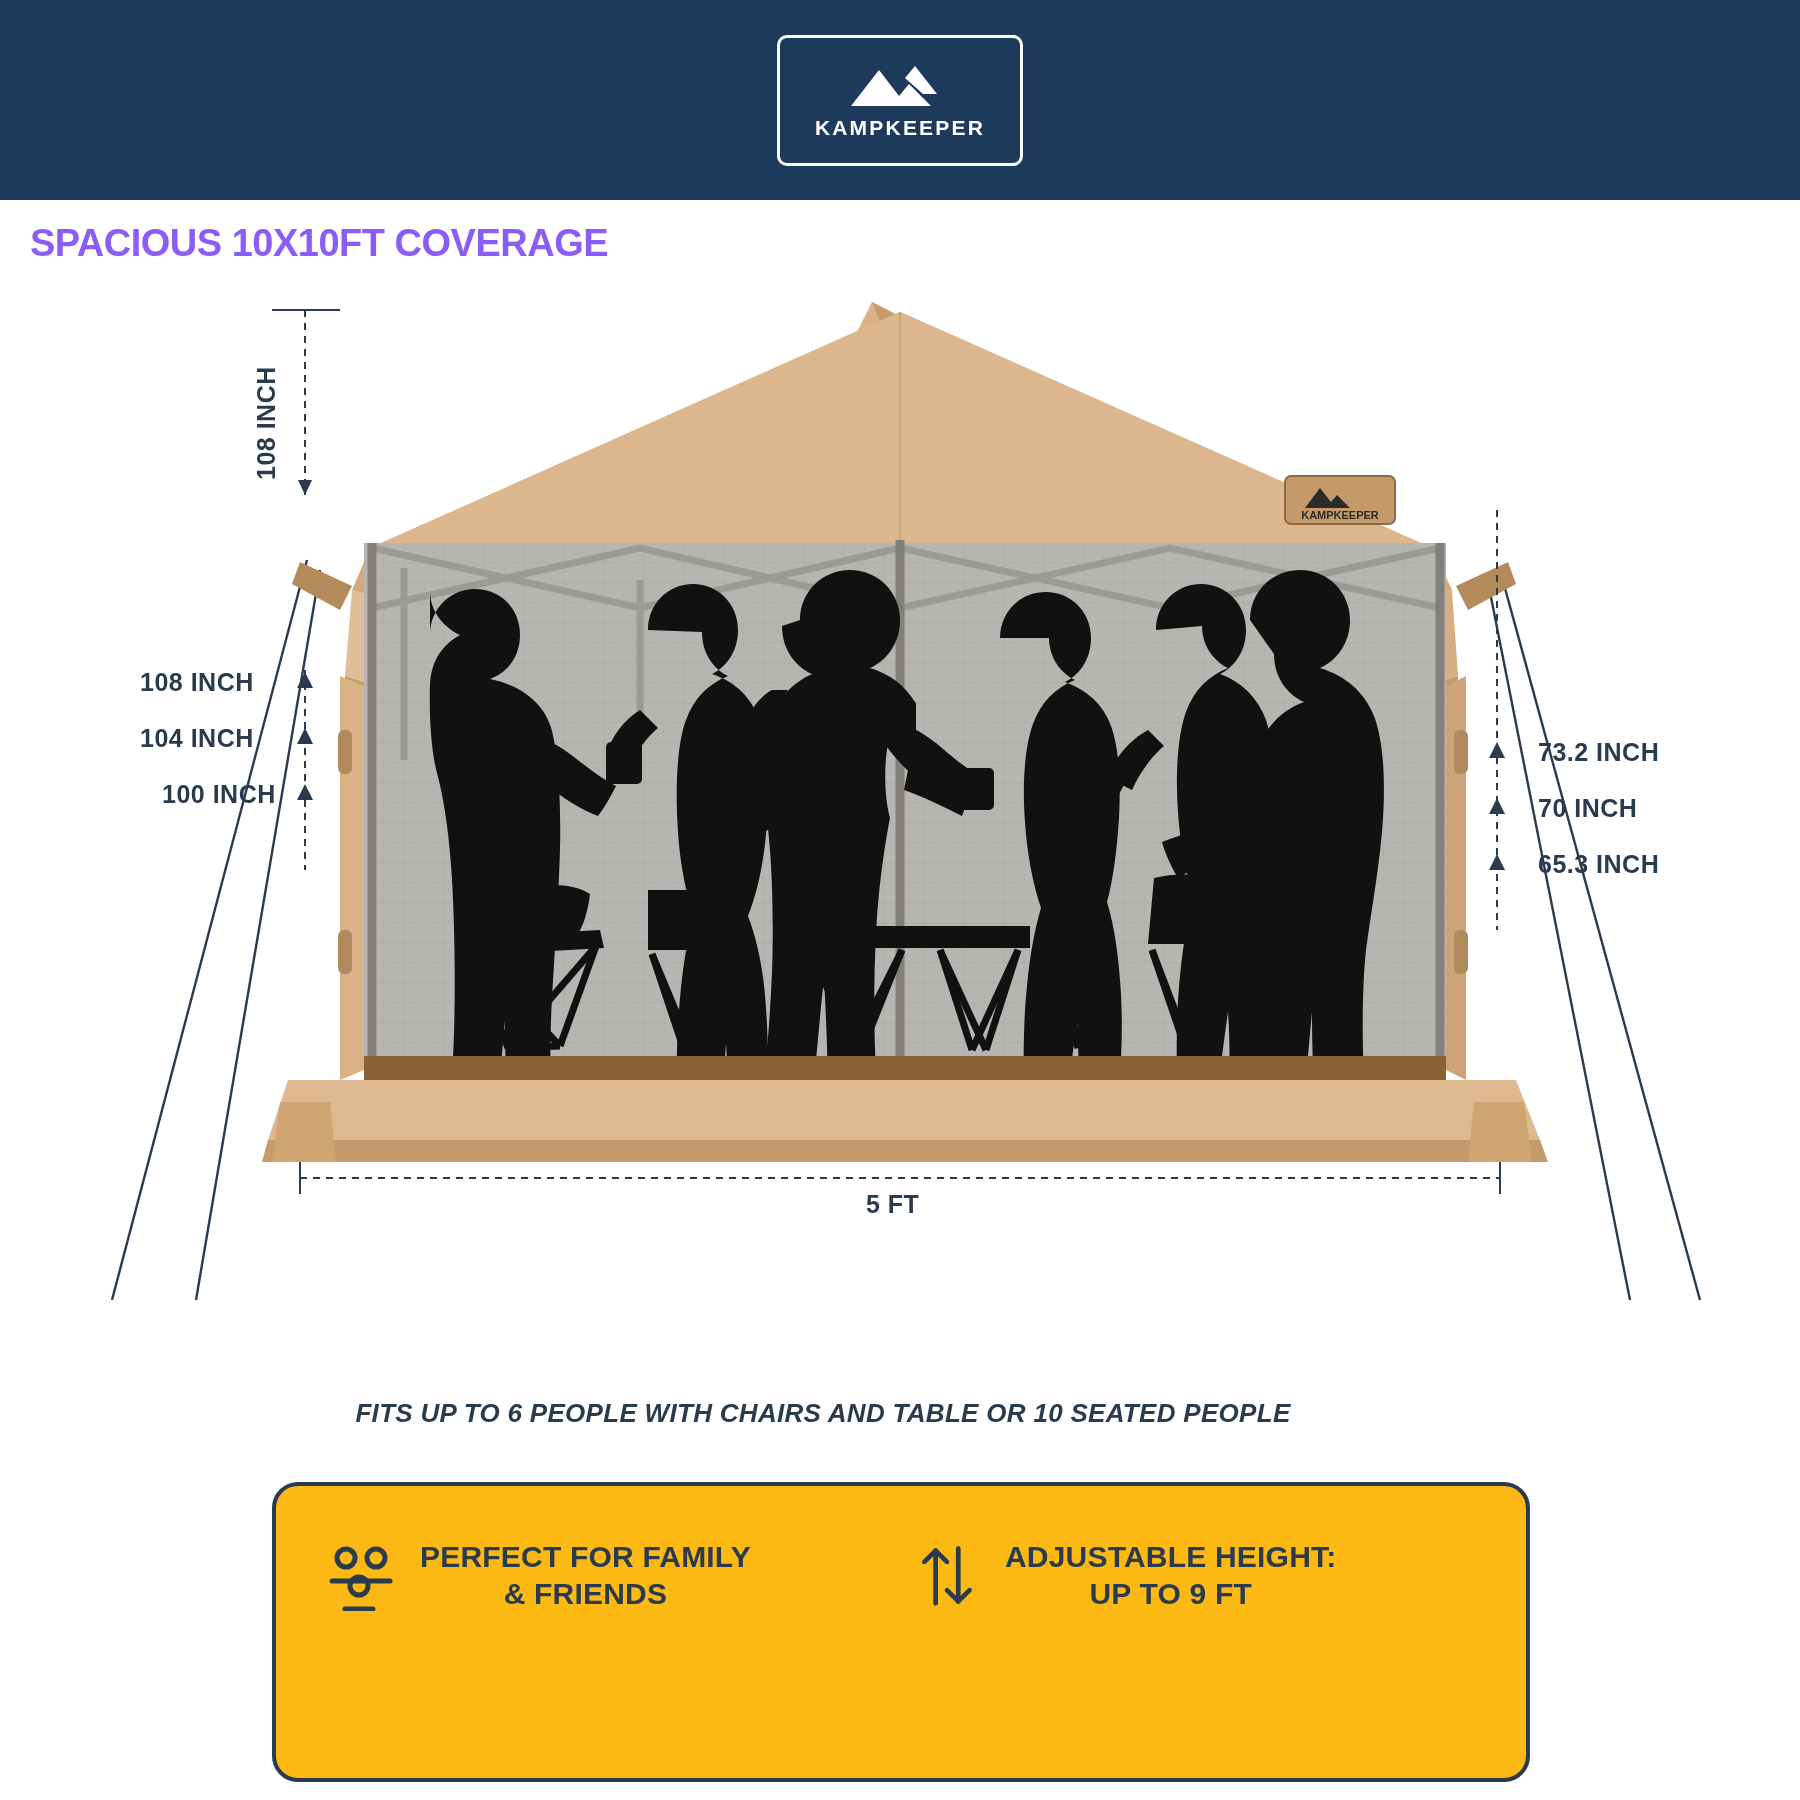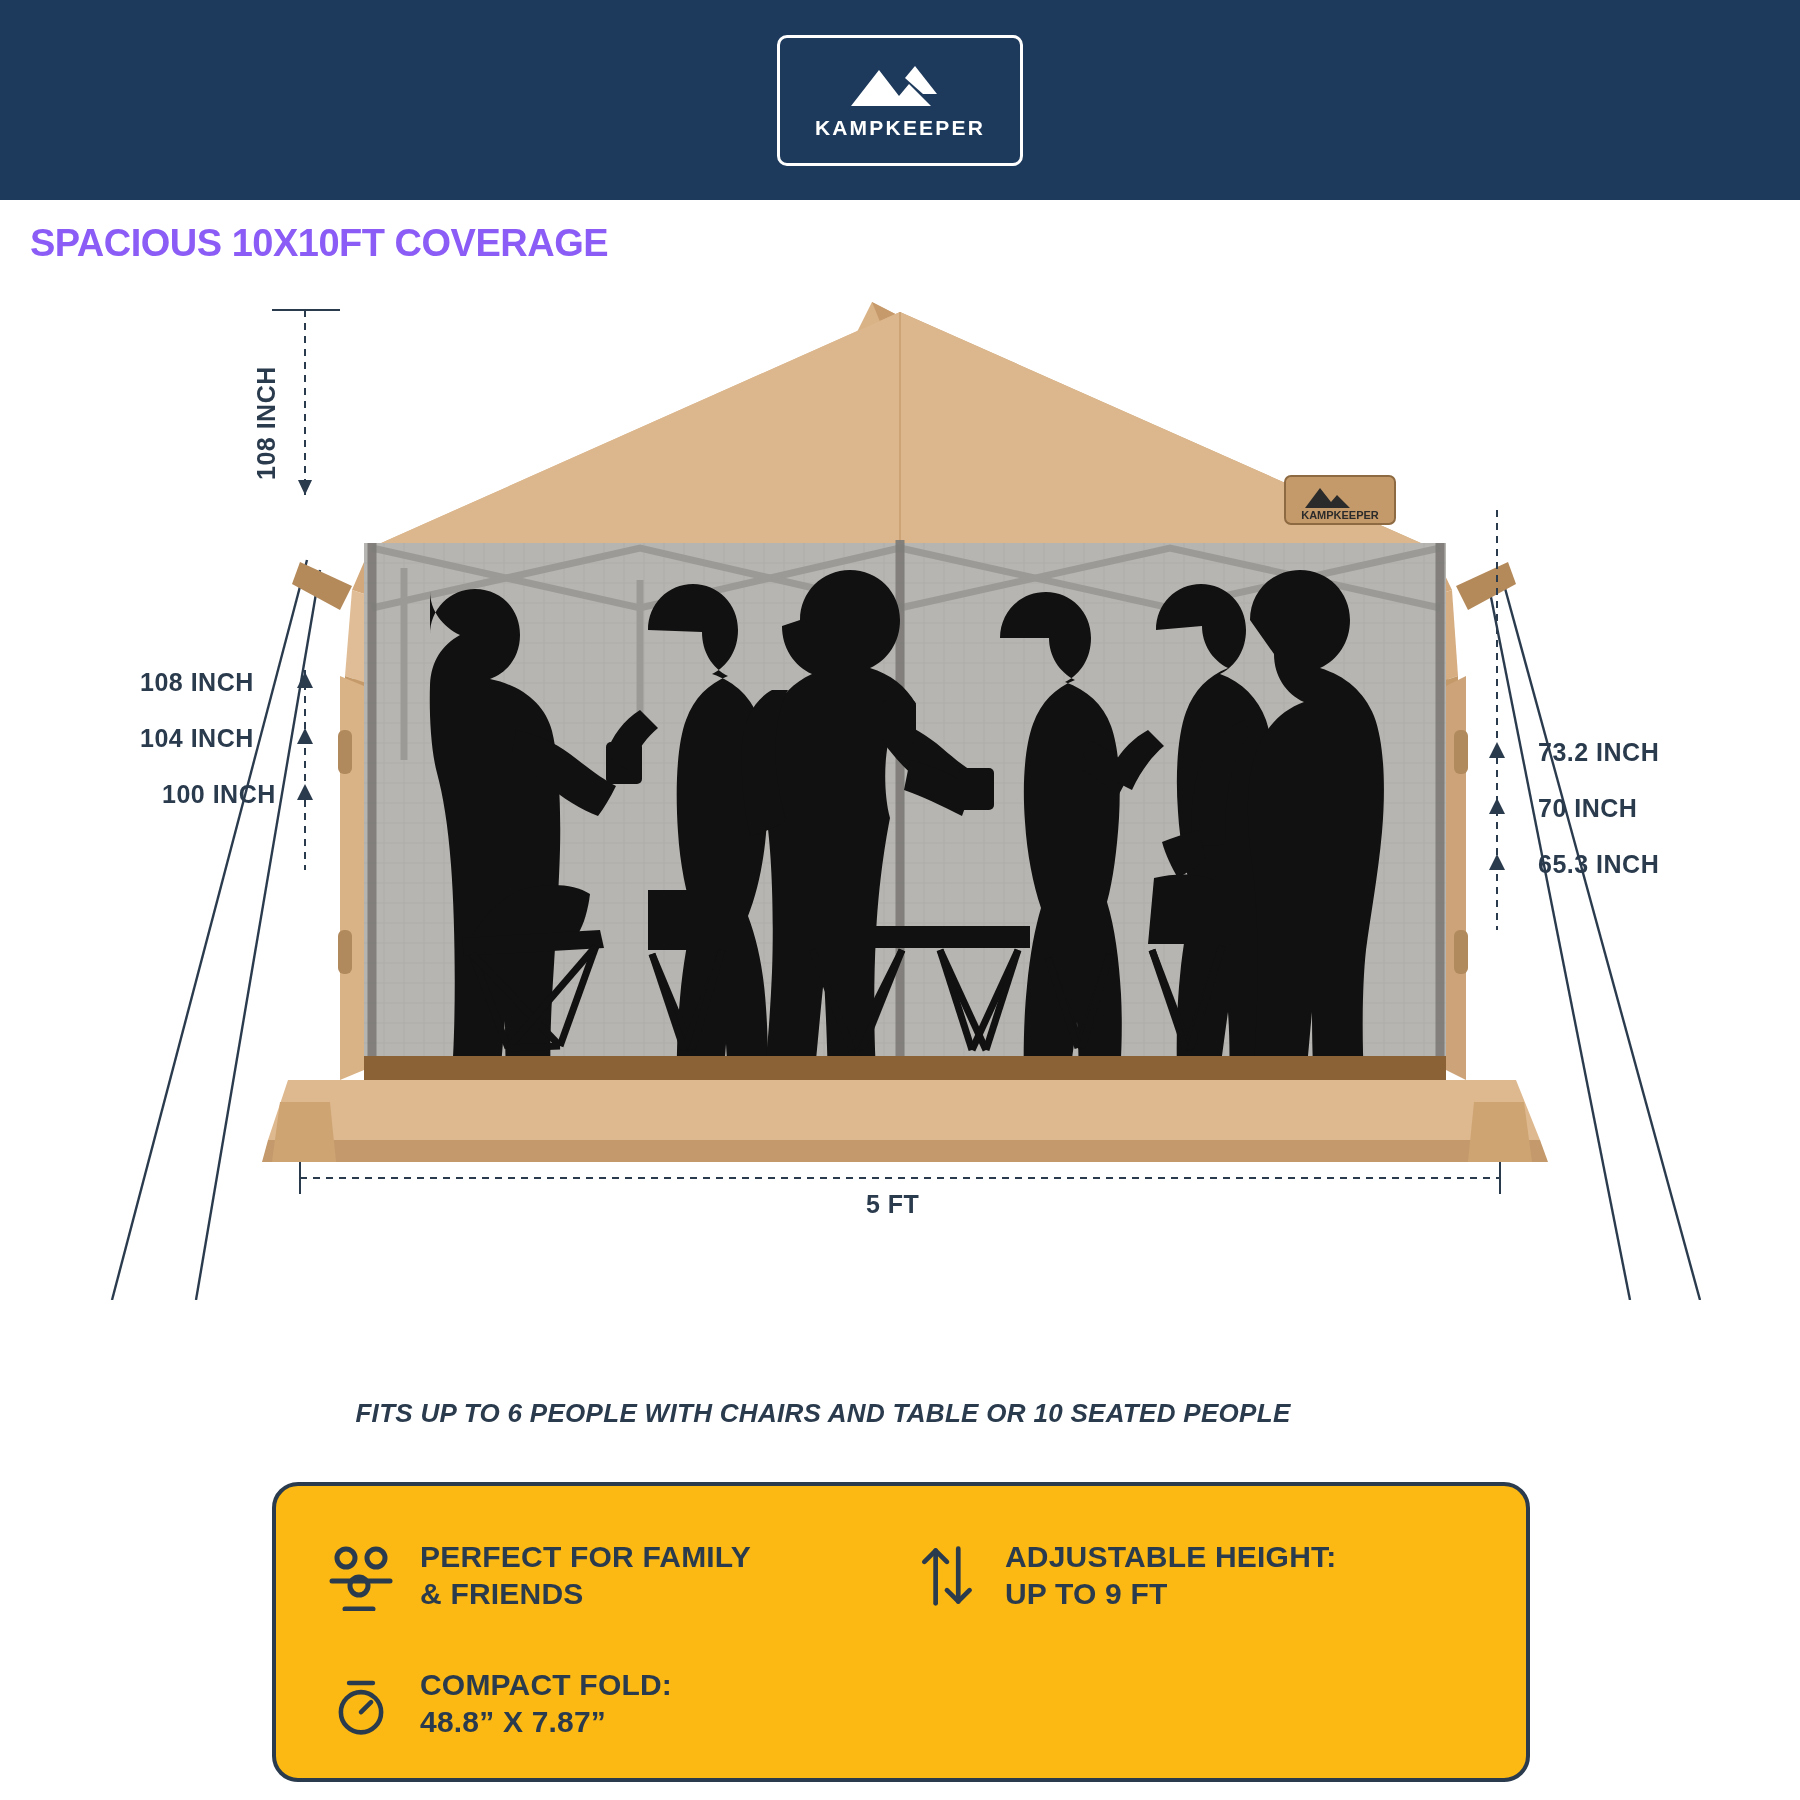--- a/index.html
+++ b/index.html
@@ -120,20 +120,21 @@
     display: flex;
     align-items: center;
     justify-content: center;
   }
   .feature-text {
     font-size: 30px;
     font-weight: bold;
     color: #2b3b4e;
     line-height: 1.22;
     letter-spacing: 0.2px;
+    text-align: center;
   }
 </style>
 </head>
 <body>
 
 <div class="header">
   <div class="logo-box">
     <span class="logo-mark">
       <svg viewBox="0 0 110 52" width="110" height="52">
         <path d="M6 46 L34 10 L54 36 L64 24 L86 46 Z" fill="#ffffff"></path>
@@ -428,27 +429,14 @@
         <path d="M48 6 V62"></path>
           <path d="M36 50 L48 62 L60 50"></path>
       </svg>
     </span>
     <span class="feature-text">
       <span>ADJUSTABLE HEIGHT:</span><br>
       <span>UP TO 9 FT</span>
     </span>
   </div>
 
-  <div class="feature">
-    <span class="feature-icon">
-      <svg viewBox="0 0 70 70" width="64" height="64" fill="none" stroke="#2b3b4e" stroke-width="5" stroke-linecap="round">
-        <path d="M22 12 H48"></path>
-        <circle cx="35" cy="44" r="22"></circle>
-        <path d="M35 44 L46 33"></path>
-      </svg>
-    </span>
-    <span class="feature-text">
-      <span>COMPACT FOLD:</span><br>
-      <span>48.8” X 7.87”</span>
-    </span>
-  </div>
 
 </div>
 
 </body></html>

